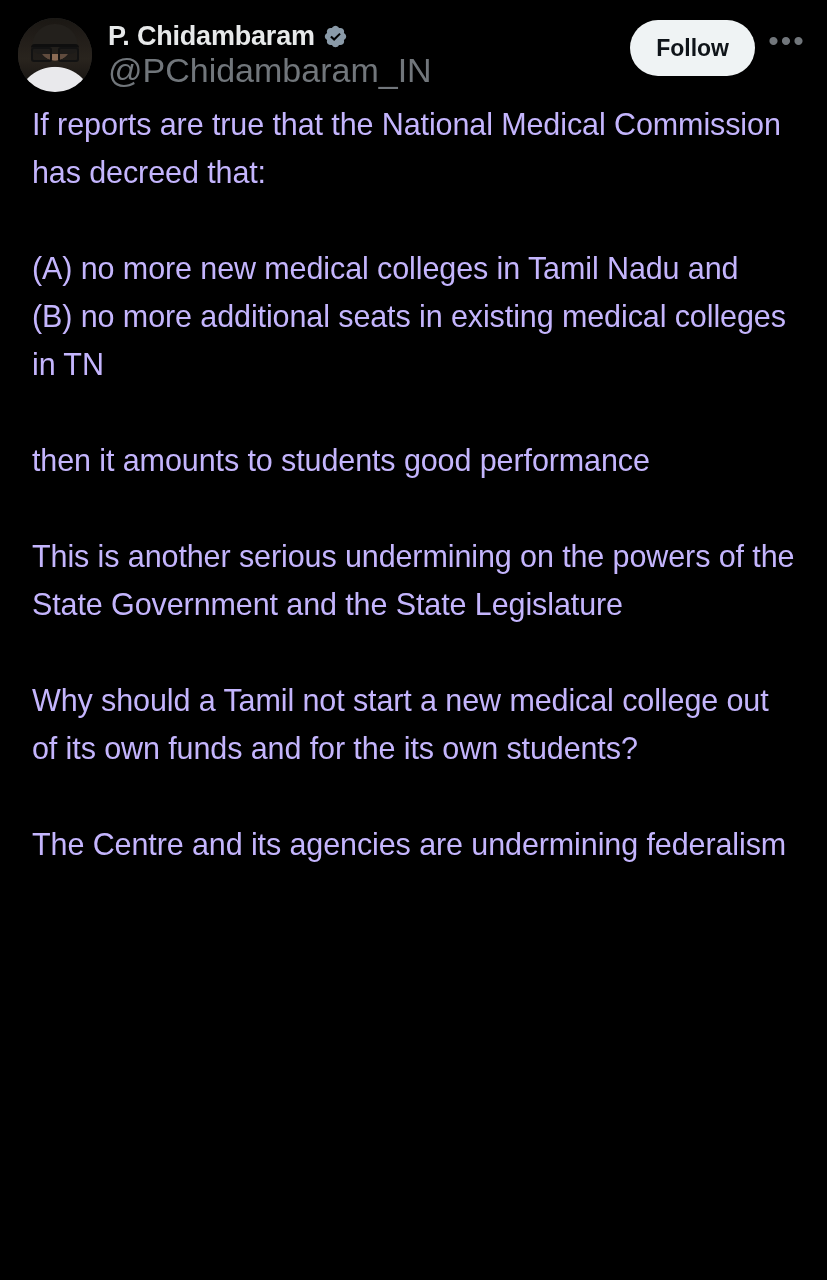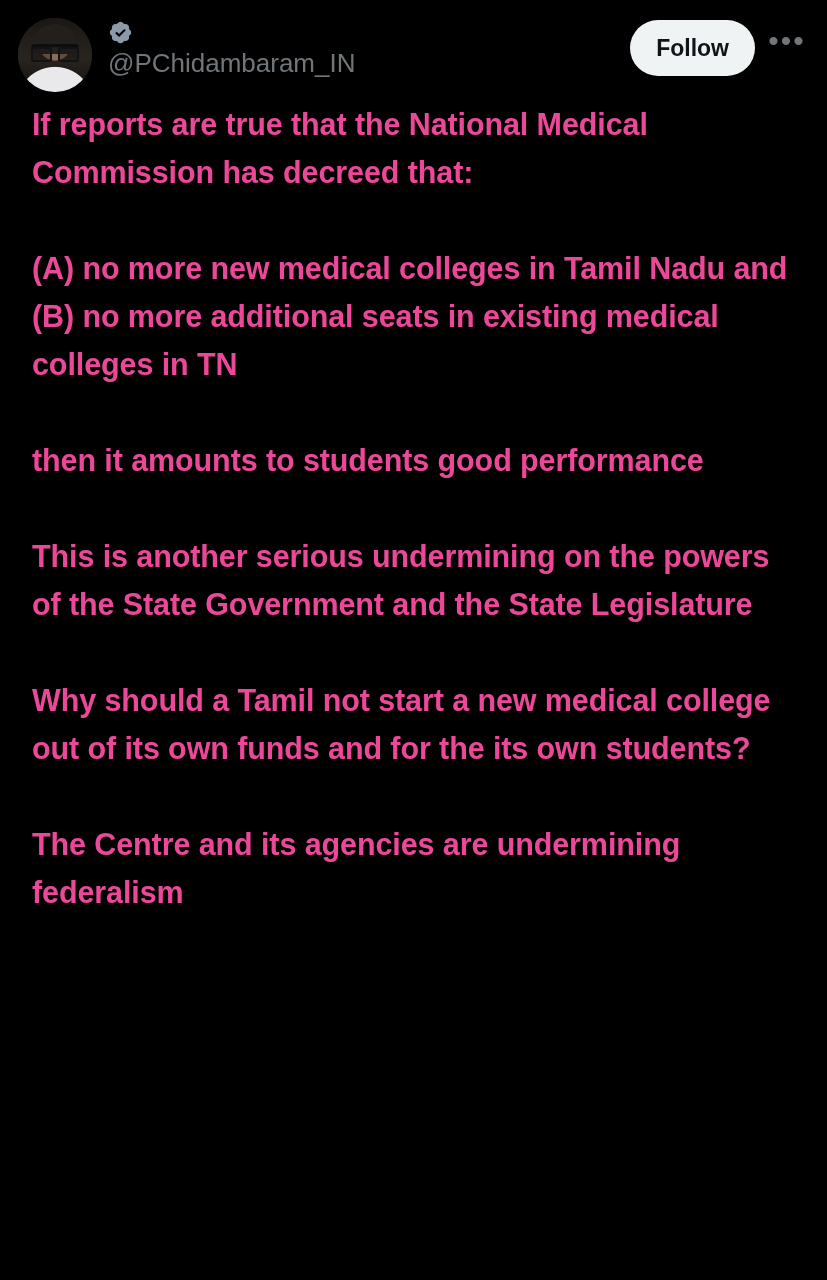--- a/index.html
+++ b/index.html
@@ -99,21 +99,21 @@
     line-height: 32px;
     white-space: nowrap;
   }
   .verified-badge {
     width: 25px;
     height: 25px;
     flex: 0 0 25px;
     display: block;
   }
   .handle {
-    font-size: 26px;
+    font-size: 34px;
     color: #71767b;
     line-height: 32px;
     margin-top: 2px;
     white-space: nowrap;
   }
 
   .header-actions {
     display: flex;
     align-items: center;
     gap: 10px;
@@ -149,23 +149,23 @@
     user-select: none;
     padding-bottom: 14px;
     box-sizing: border-box;
   }
 
   
   .tweet-body {
     padding: 4px 30px 0 32px;
     font-size: 30.5px;
     line-height: 48px;
-    color: #ec4899;
+    color: #c4b5fd;
     letter-spacing: -0.1px;
-    font-weight: 700;
+    font-weight: 400;
   }
   .tweet-body p {
     margin: 0;
     white-space: pre-wrap;
   }
   .para-gap {
     height: 48px;
   }
 </style>
 </head>
@@ -176,20 +176,21 @@
   <div class="tweet-header">
 
     <div class="avatar">
       <div class="av-bg"></div>
       <div class="av-hair"></div>
       <div class="av-glass"></div>
     </div>
 
     <div class="name-block">
       <div class="display-name-row">
+        <span class="display-name">P. Chidambaram</span>
         <svg class="verified-badge" viewBox="0 0 24 24" aria-hidden="true">
           <path fill="#8a9aa8" d="M22.25 12c0-1.43-.88-2.67-2.19-3.34.46-1.39.2-2.9-.81-3.91s-2.52-1.27-3.91-.81C14.67 2.63 13.43 1.75 12 1.75s-2.67.88-3.34 2.19c-1.39-.46-2.9-.2-3.91.81s-1.27 2.52-.81 3.91C2.63 9.33 1.75 10.57 1.75 12s.88 2.67 2.19 3.34c-.46 1.39-.2 2.9.81 3.91s2.52 1.27 3.91.81c.67 1.31 1.91 2.19 3.34 2.19s2.67-.88 3.34-2.19c1.39.46 2.9.2 3.91-.81s1.27-2.52.81-3.91c1.31-.67 2.19-1.91 2.19-3.34z"></path>
           <path fill="#000000" d="M10.67 16.37 6.9 12.6l1.41-1.41 2.36 2.36 5.02-5.02 1.41 1.41-6.43 6.43z"></path>
         </svg>
       </div>
       <div class="handle">@PChidambaram_IN</div>
     </div>
 
     <div class="header-actions">
       <button class="follow-button">Follow</button>

